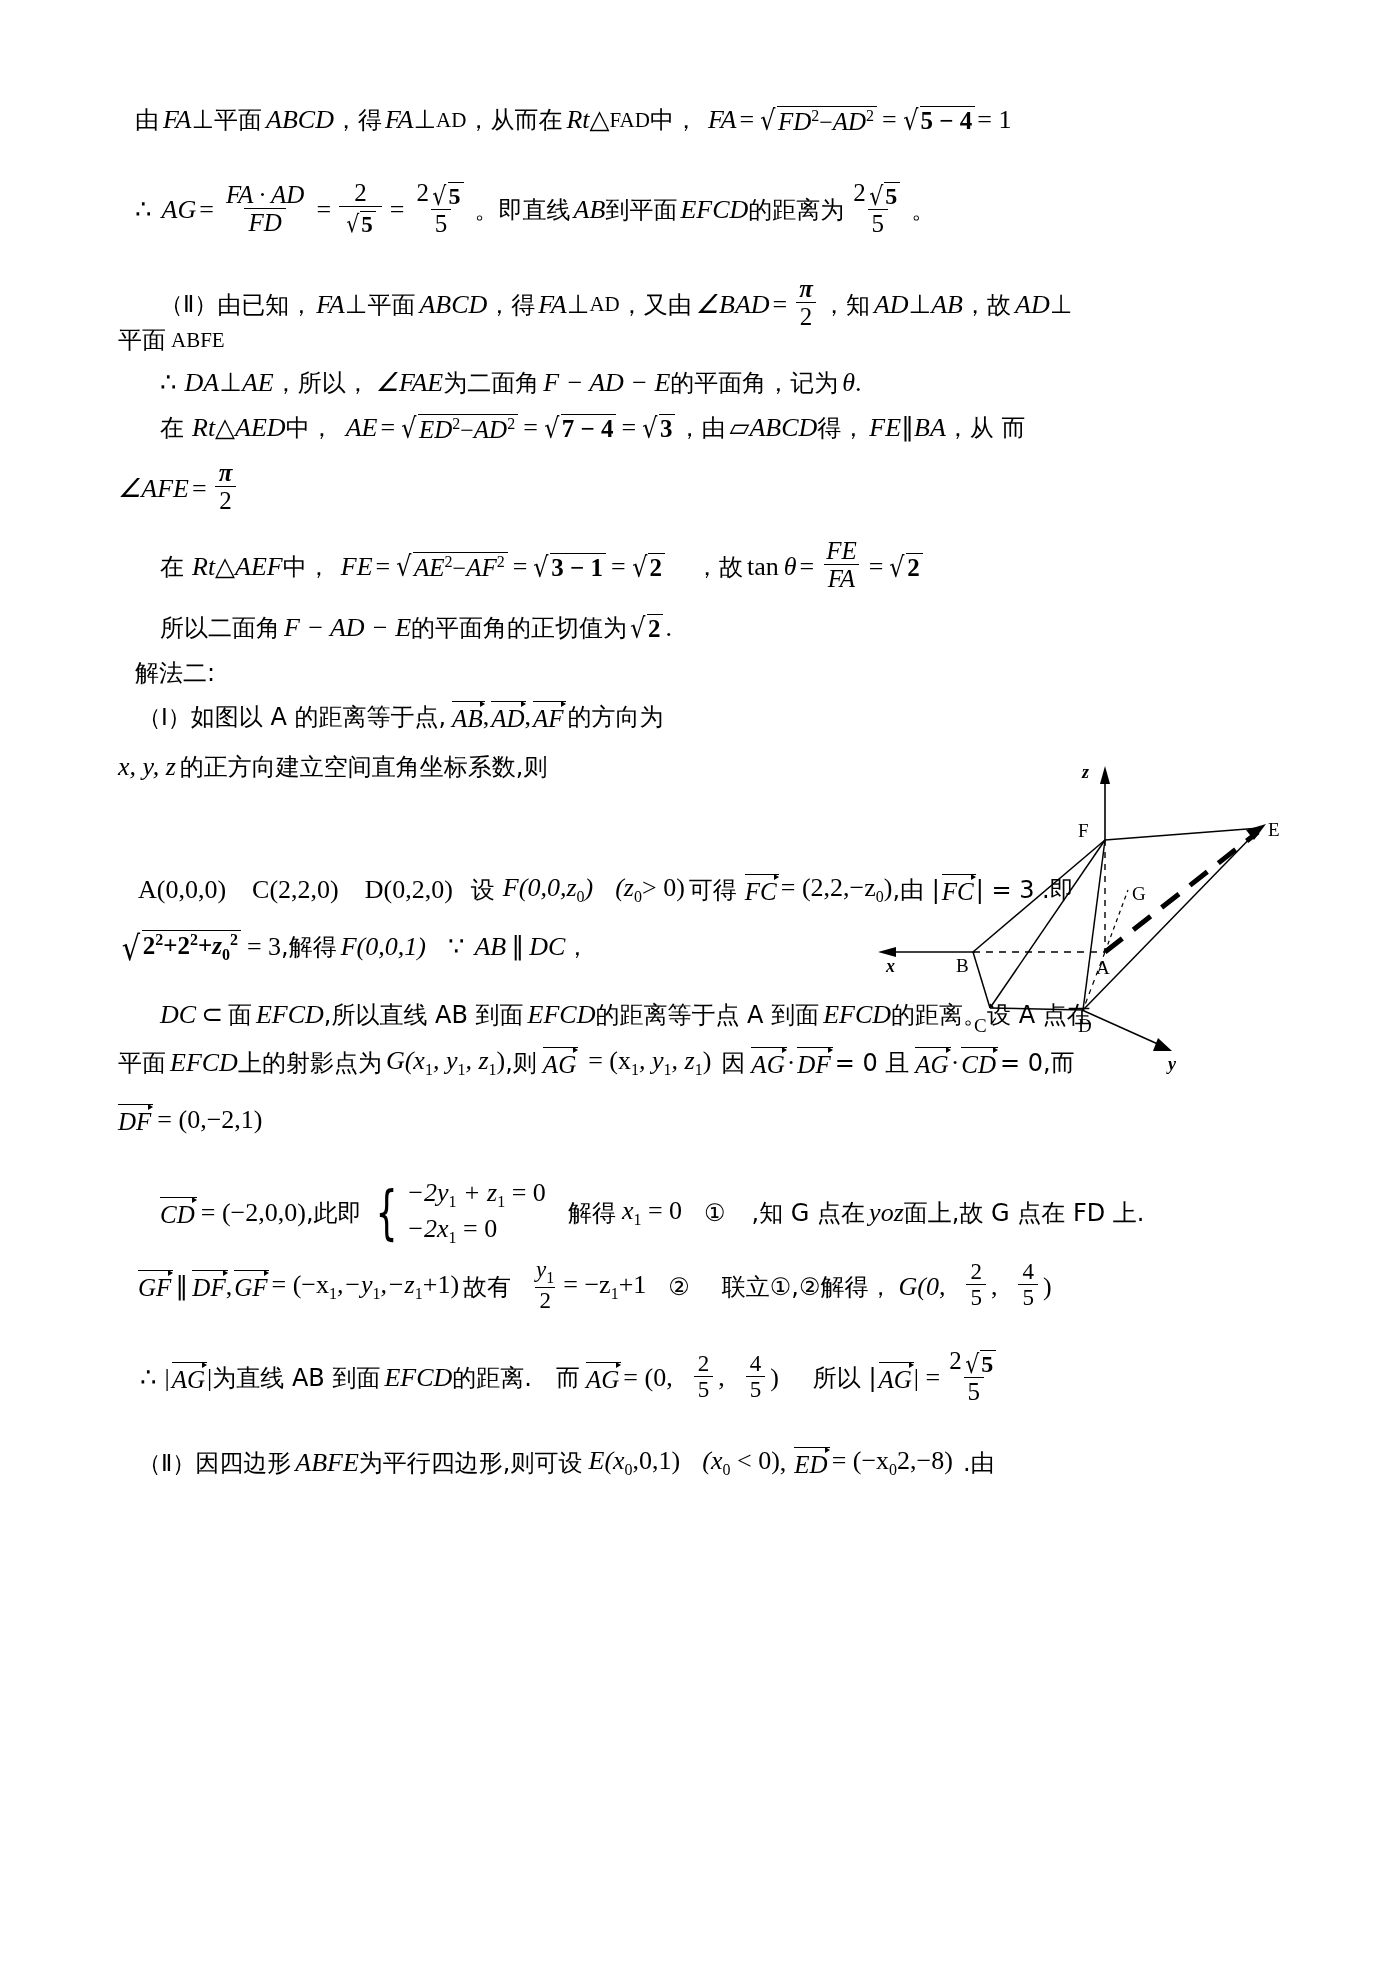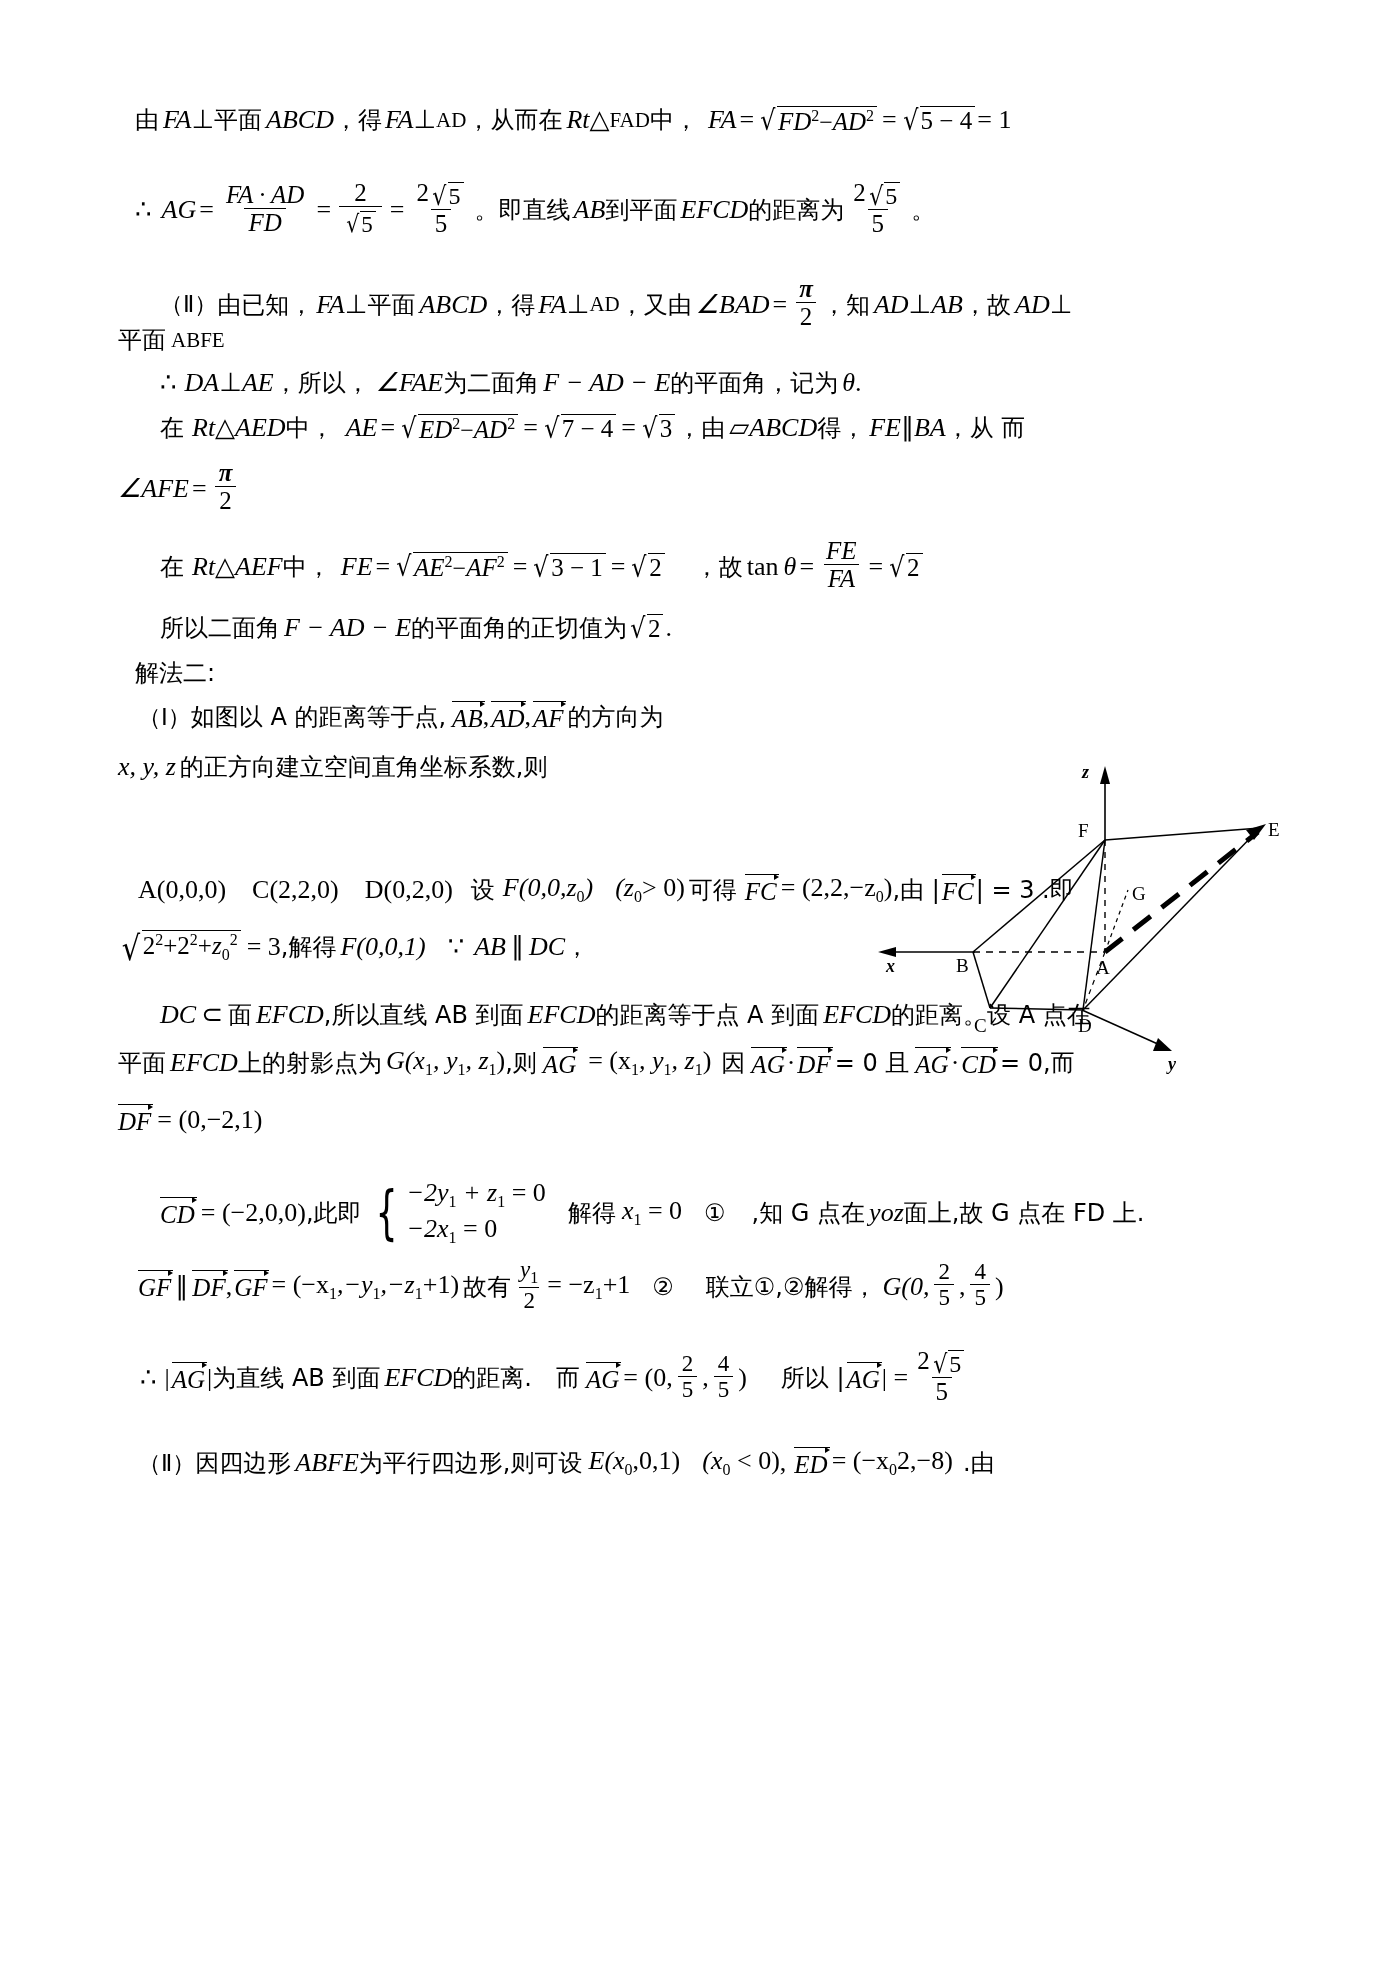--- a/index.html
+++ b/index.html
@@ -27,32 +27,32 @@
   .op { font-family:"Liberation Serif", serif; font-style:normal; font-size:26px; padding:0 3px; }
 
   
   .mrow { display:inline-flex; align-items:center; vertical-align:middle; }
   .frac {
     display:inline-flex; flex-direction:column; align-items:center;
     vertical-align:middle; margin:0 5px; position:relative; top:-2px;
   }
   .frac .num { padding:0 4px 1px 4px; font-size:25px; }
   .frac .den { padding:1px 4px 0 4px; font-size:25px; border-top:1.6px solid #000; }
-  .frac.sm2 .num, .frac.sm2 .den { font-size:23px; }
+  .frac.sm2 .num, .frac.sm2 .den { font-size:23px;margin-left:16px; }
 
   .sqrt { display:inline-flex; align-items:stretch; vertical-align:middle; margin:0 2px; }
   .sqrt .rad {
     font-size:28px; line-height:1; font-family:"DejaVu Sans", sans-serif;
     display:inline-block; transform:scaleX(0.85); position:relative; top:1px;
   }
   .sqrt .body {
     border-top:1.6px solid #000; padding:1px 3px 0 1px; font-size:25px;
     font-family:"Liberation Serif", serif; font-style:italic; display:inline-block;
   }
-  .sqrt .body.up { font-style:normal; }
+  .sqrt .body.up { font-style:normal;font-weight:bold; }
   .supn { font-size:16px; vertical-align:super; font-style:normal; }
   .sub { font-size:16px; vertical-align:sub; font-style:normal; }
 
   .vec { display:inline-block; position:relative; padding-top:2px; }
   .vec > .vtxt { font-style:italic; font-size:25px; }
   .vec:after {
     content:""; position:absolute; left:0; right:-2px; top:-3px;
     border-top:1.6px solid #000;
   }
   .vec:before {

